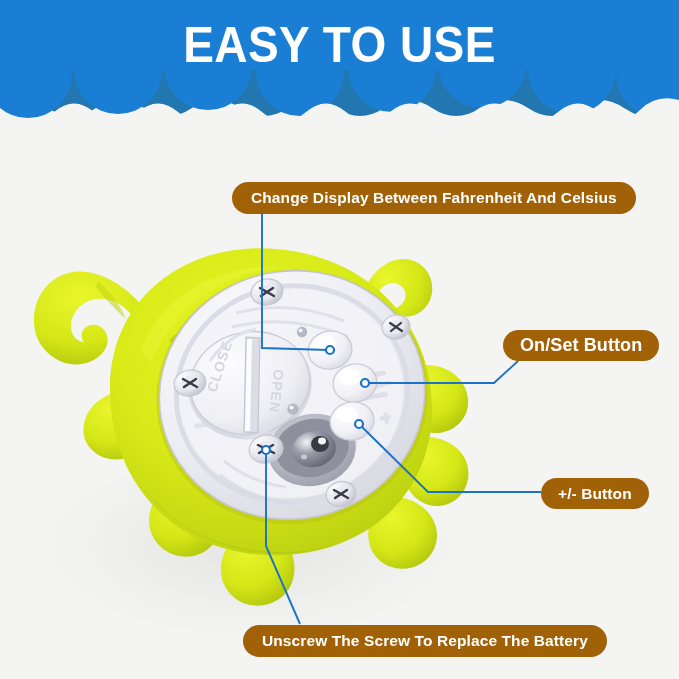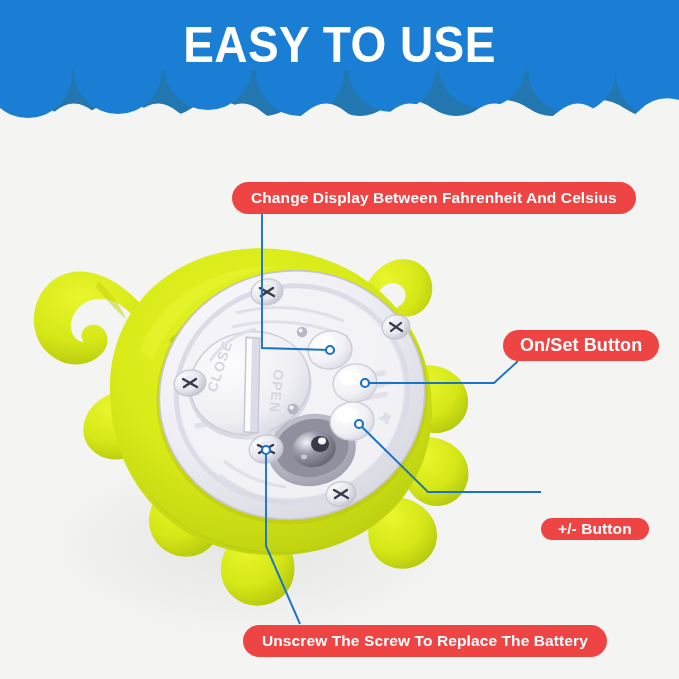--- a/index.html
+++ b/index.html
@@ -43,44 +43,43 @@
 
   
   .callout-svg {
     position:absolute; left:0; top:0; width:679px; height:679px;
     pointer-events:none; z-index:20;
   }
 
   
   .pill {
     position:absolute;
-    background:#ef4444;
+    background:#a16207;
     color:#ffffff;
     border-radius:999px;
     font-weight:bold;
     white-space:nowrap;
     display:flex;
     align-items:center;
     justify-content:center;
     z-index:30;
     letter-spacing:0.1px;
     text-align:right;
   }
   .pill-display {
     left:232px; top:182px; height:32px; padding:0 19px;
     font-size:15.5px;
   }
   .pill-onset {
     left:503px; top:330px; height:31px; padding:7px 17px;
     font-size:18px;
   }
   .pill-plusminus {
-    left:541px; top:478px; height:22px; padding:0 17px;
+    left:541px; top:478px; height:31px; padding:0 17px;
     font-size:15.5px;
-    margin-top:40px;
   }
   .pill-battery {
     left:243px; top:625px; height:32px; padding:8px 19px;
     font-size:15.5px;
   }
 </style>
 </head>
 <body>
 
 <div class="banner">

